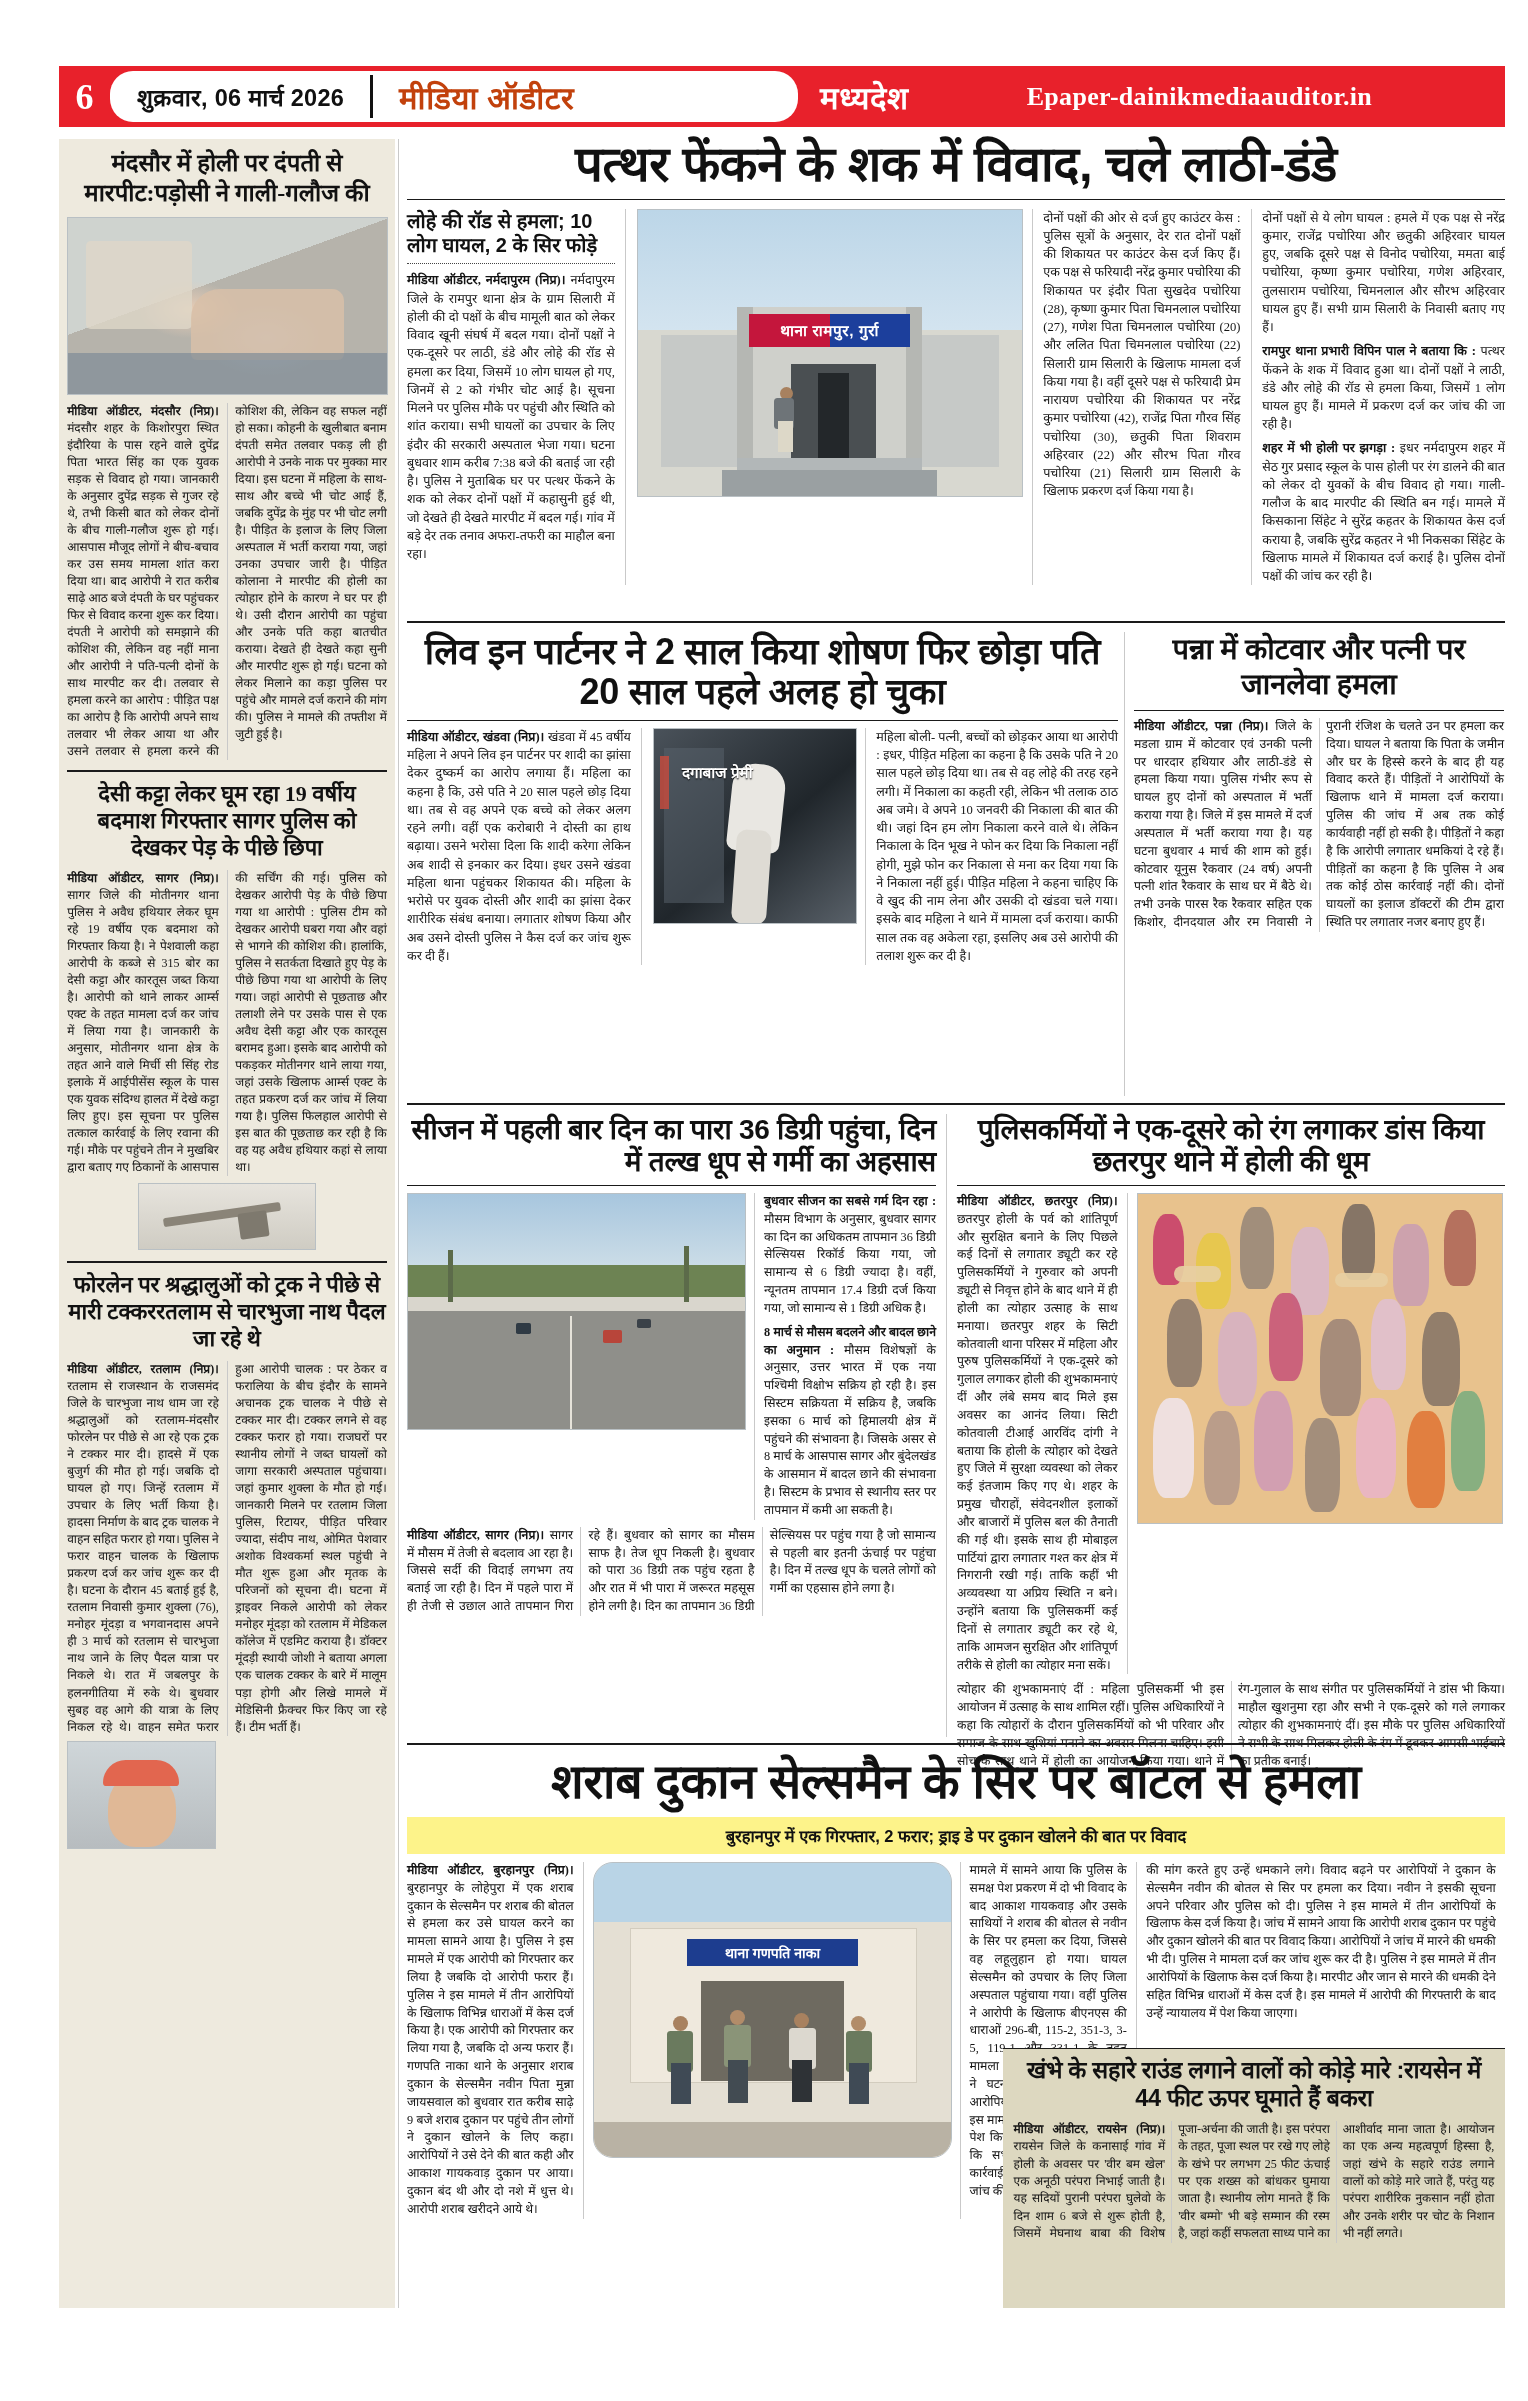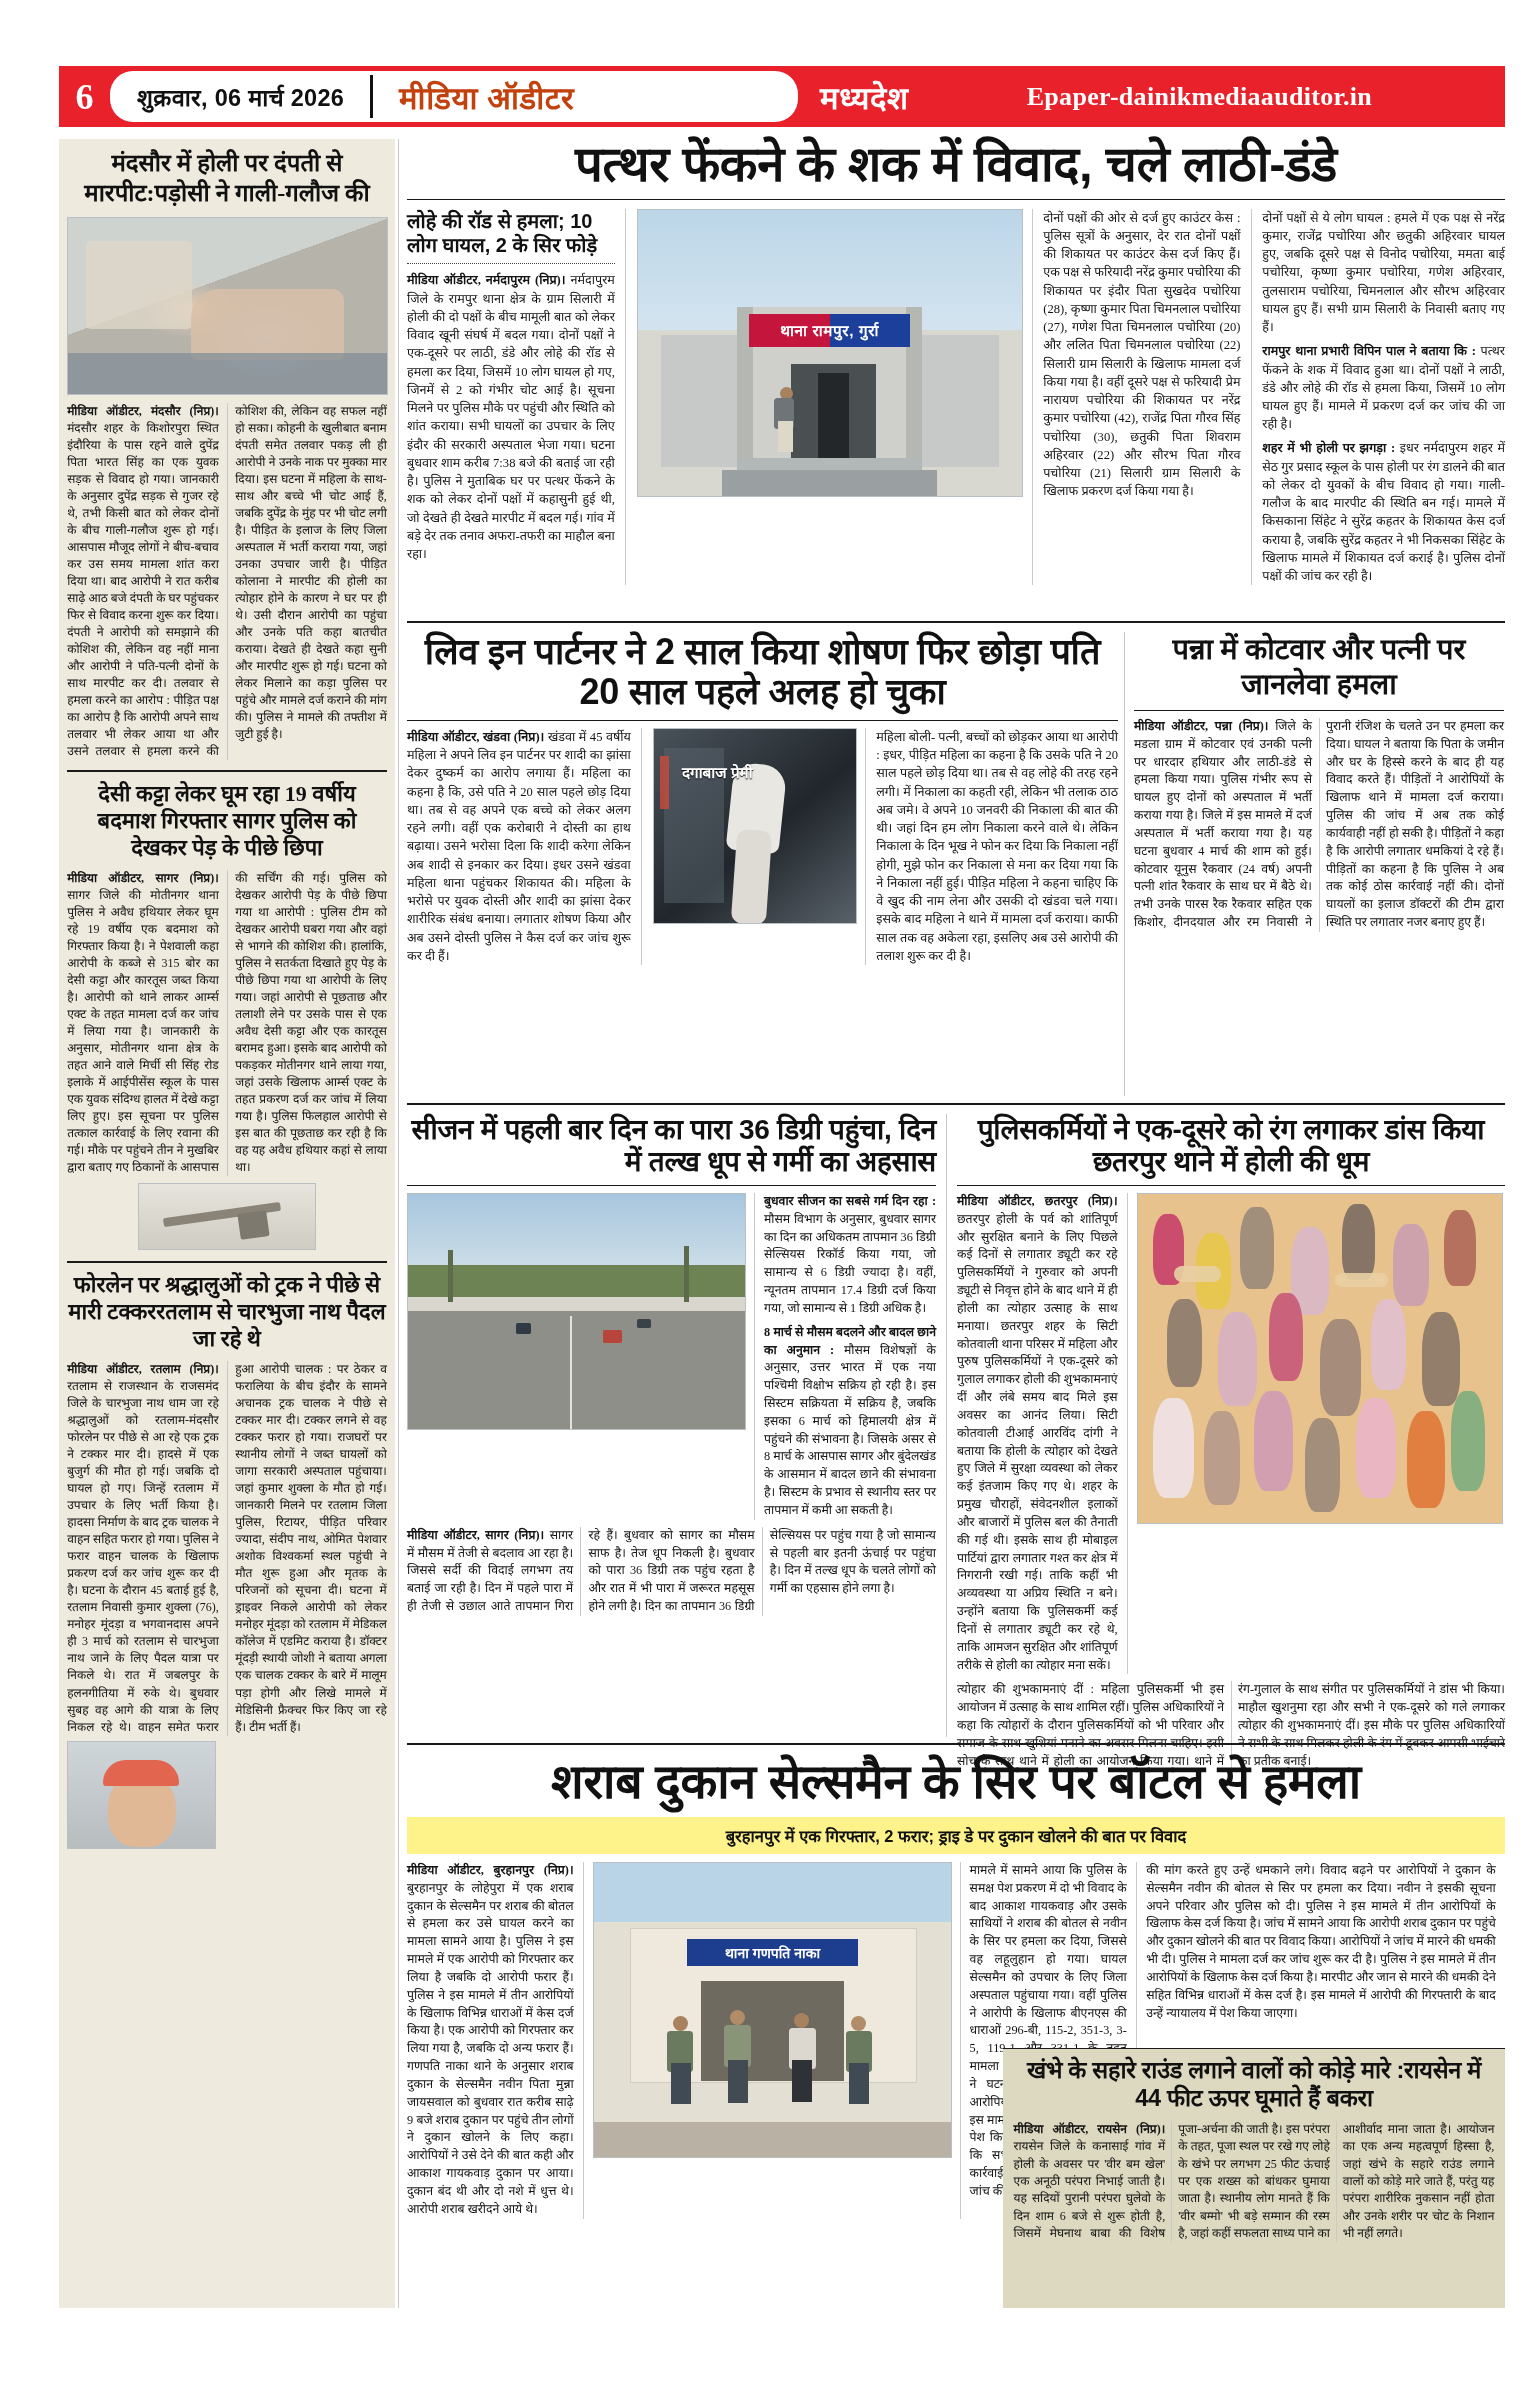--- a/index.html
+++ b/index.html
@@ -206,21 +206,21 @@
       </div>
       <div class="col-rule" style="position:relative;width:0.6px;background:#c9c9c9;"></div>
 
       <div style="width:219px;padding:0 10.6px;box-sizing:border-box;">
         <div class="body-txt" style="font-size:12.6px;"><span>दोनों पक्षों की ओर से दर्ज हुए काउंटर केस : पुलिस सूत्रों के अनुसार, देर रात दोनों पक्षों की शिकायत पर काउंटर केस दर्ज किए हैं। एक पक्ष से फरियादी नरेंद्र कुमार पचोरिया की शिकायत पर इंदौर पिता सुखदेव पचोरिया (28), कृष्णा कुमार पिता चिमनलाल पचोरिया (27), गणेश पिता चिमनलाल पचोरिया (20) और ललित पिता चिमनलाल पचोरिया (22) सिलारी ग्राम सिलारी के खिलाफ मामला दर्ज किया गया है। वहीं दूसरे पक्ष से फरियादी प्रेम नारायण पचोरिया की शिकायत पर नरेंद्र कुमार पचोरिया (42), राजेंद्र पिता गौरव सिंह पचोरिया (30), छतुकी पिता शिवराम अहिरवार (22) और सौरभ पिता गौरव पचोरिया (21) सिलारी ग्राम सिलारी के खिलाफ प्रकरण दर्ज किया गया है।</span></div>
       </div>
       <div class="col-rule" style="position:relative;width:0.6px;background:#c9c9c9;"></div>
 
       <div style="width:254px;padding-left:10.6px;box-sizing:border-box;">
         <div class="body-txt" style="font-size:12.6px;"><span>दोनों पक्षों से ये लोग घायल : हमले में एक पक्ष से नरेंद्र कुमार, राजेंद्र पचोरिया और छतुकी अहिरवार घायल हुए, जबकि दूसरे पक्ष से विनोद पचोरिया, ममता बाई पचोरिया, कृष्णा कुमार पचोरिया, गणेश अहिरवार, तुलसाराम पचोरिया, चिमनलाल और सौरभ अहिरवार घायल हुए हैं। सभी ग्राम सिलारी के निवासी बताए गए हैं।</span></div>
-        <div class="body-txt" style="font-size:12.6px;margin-top:5.9px;"><span style="font-weight:700;">रामपुर थाना प्रभारी विपिन पाल ने बताया कि :</span> <span>पत्थर फेंकने के शक में विवाद हुआ था। दोनों पक्षों ने लाठी, डंडे और लोहे की रॉड से हमला किया, जिसमें 10 लोग घायल हुए हैं। मामले में प्रकरण दर्ज कर जांच की जा रही है।</span></div>
+        <div class="body-txt" style="font-size:12.6px;margin-top:5.9px;"><span style="font-weight:700;">रामपुर थाना प्रभारी विपिन पाल ने बताया कि :</span> <span>पत्थर फेंकने के शक में विवाद हुआ था। दोनों पक्षों ने लाठी, डंडे और लोहे की रॉड से हमला किया, जिसमें 1 लोग घायल हुए हैं। मामले में प्रकरण दर्ज कर जांच की जा रही है।</span></div>
         <div class="body-txt" style="font-size:12.6px;margin-top:5.9px;"><span style="font-weight:700;">शहर में भी होली पर झगड़ा :</span> <span>इधर नर्मदापुरम शहर में सेठ गुर प्रसाद स्कूल के पास होली पर रंग डालने की बात को लेकर दो युवकों के बीच विवाद हो गया। गाली-गलौज के बाद मारपीट की स्थिति बन गई। मामले में किसकाना सिंहेट ने सुरेंद्र कहतर के शिकायत केस दर्ज कराया है, जबकि सुरेंद्र कहतर ने भी निकसका सिंहेट के खिलाफ मामले में शिकायत दर्ज कराई है। पुलिस दोनों पक्षों की जांच कर रही है।</span></div>
       </div>
     </div>
   </div>
 
   <div style="position:absolute;left:407px;top:621px;width:1098px;height:1.8px;background:#1a1a1a;"></div>
 
   <div style="position:absolute;left:407px;top:632px;width:711px;">
     <div class="hl" style="font-size:36px;text-align:center;line-height:1.12;">लिव इन पार्टनर ने 2 साल किया शोषण फिर छोड़ा पति 20 साल पहले अलह हो चुका</div>
     <div style="height:1.2px;background:#1a1a1a;margin-top:7px;"></div>
@@ -337,21 +337,21 @@
     <div class="hl" style="font-size:48px;text-align:center;line-height:1.05;">शराब दुकान सेल्समैन के सिर पर बॉटल से हमला</div>
     <div class="yellow-band" style="margin-top:9.4px;">बुरहानपुर में एक गिरफ्तार, 2 फरार; ड्राइ डे पर दुकान खोलने की बात पर विवाद</div>
 
     <div style="display:flex;margin-top:8.2px;">
       <div style="width:176px;padding-right:9.4px;box-sizing:border-box;">
         <div class="body-txt" style="font-size:12.3px;"><span style="font-weight:700;">मीडिया ऑडीटर, बुरहानपुर (निप्र)।</span> <span>बुरहानपुर के लोहेपुरा में एक शराब दुकान के सेल्समैन पर शराब की बोतल से हमला कर उसे घायल करने का मामला सामने आया है। पुलिस ने इस मामले में एक आरोपी को गिरफ्तार कर लिया है जबकि दो आरोपी फरार हैं। पुलिस ने इस मामले में तीन आरोपियों के खिलाफ विभिन्न धाराओं में केस दर्ज किया है। एक आरोपी को गिरफ्तार कर लिया गया है, जबकि दो अन्य फरार हैं। गणपति नाका थाने के अनुसार शराब दुकान के सेल्समैन नवीन पिता मुन्ना जायसवाल को बुधवार रात करीब साढ़े 9 बजे शराब दुकान पर पहुंचे तीन लोगों ने दुकान खोलने के लिए कहा। आरोपियों ने उसे देने की बात कही और आकाश गायकवाड़ दुकान पर आया। दुकान बंद थी और दो नशे में धुत्त थे। आरोपी शराब खरीदने आये थे।</span></div>
       </div>
       <div class="col-rule" style="position:relative;width:0.6px;background:#c9c9c9;"></div>
 
       <div style="width:376px;padding:0 9.4px;box-sizing:border-box;">
-        <div class="photo" style="width:357px;height:294px;">
+        <div class="photo" style="width:357px;height:294px;border-radius:20px;">
           <div class="gate"></div>
           <div style="position:absolute;left:0;top:20%;width:100%;height:80%;background:#e4dfd3;"></div>
           <div style="position:absolute;left:10%;top:22%;width:80%;height:52%;background:#efe9dd;border:1.2px solid #d2ccbe;"></div>
           <div style="position:absolute;left:26%;top:26%;width:48%;height:9%;background:#1d3d8f;display:flex;align-items:center;justify-content:center;
                       color:#fff;font-family:'Liberation Sans',sans-serif;font-weight:700;font-size:14px;">थाना गणपति नाका</div>
           <div style="position:absolute;left:30%;top:40%;width:40%;height:34%;background:#6e6a60;"></div>
 
           <div style="position:absolute;left:22%;top:52%;width:15.3px;height:15.3px;background:#a8815f;border-radius:50%;"></div>
           <div style="position:absolute;left:20.5%;top:57%;width:26px;height:41px;background:#6a7a5e;border-radius:3.5px;"></div>
           <div style="position:absolute;left:21.5%;top:68%;width:20px;height:41px;background:#3f4a55;"></div>

